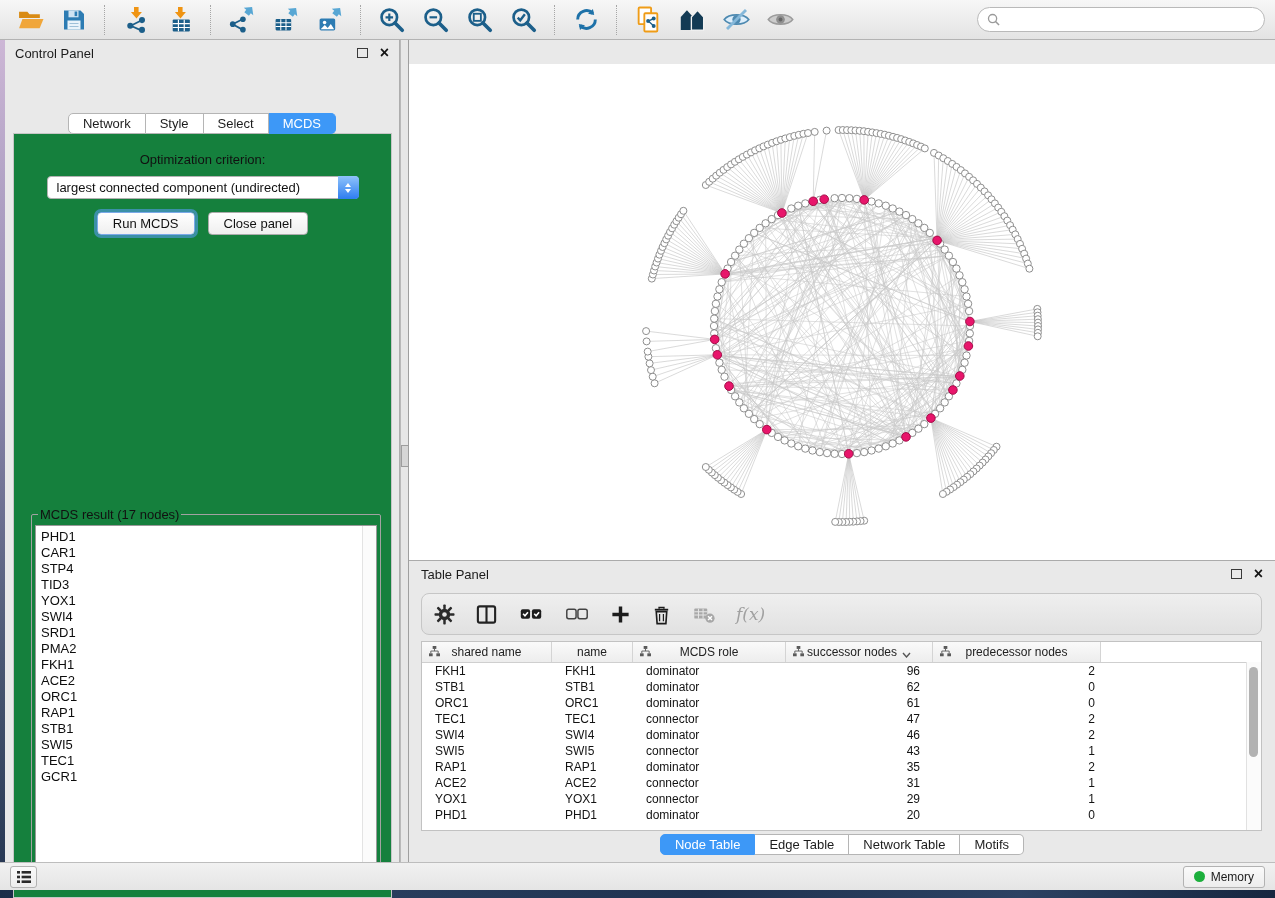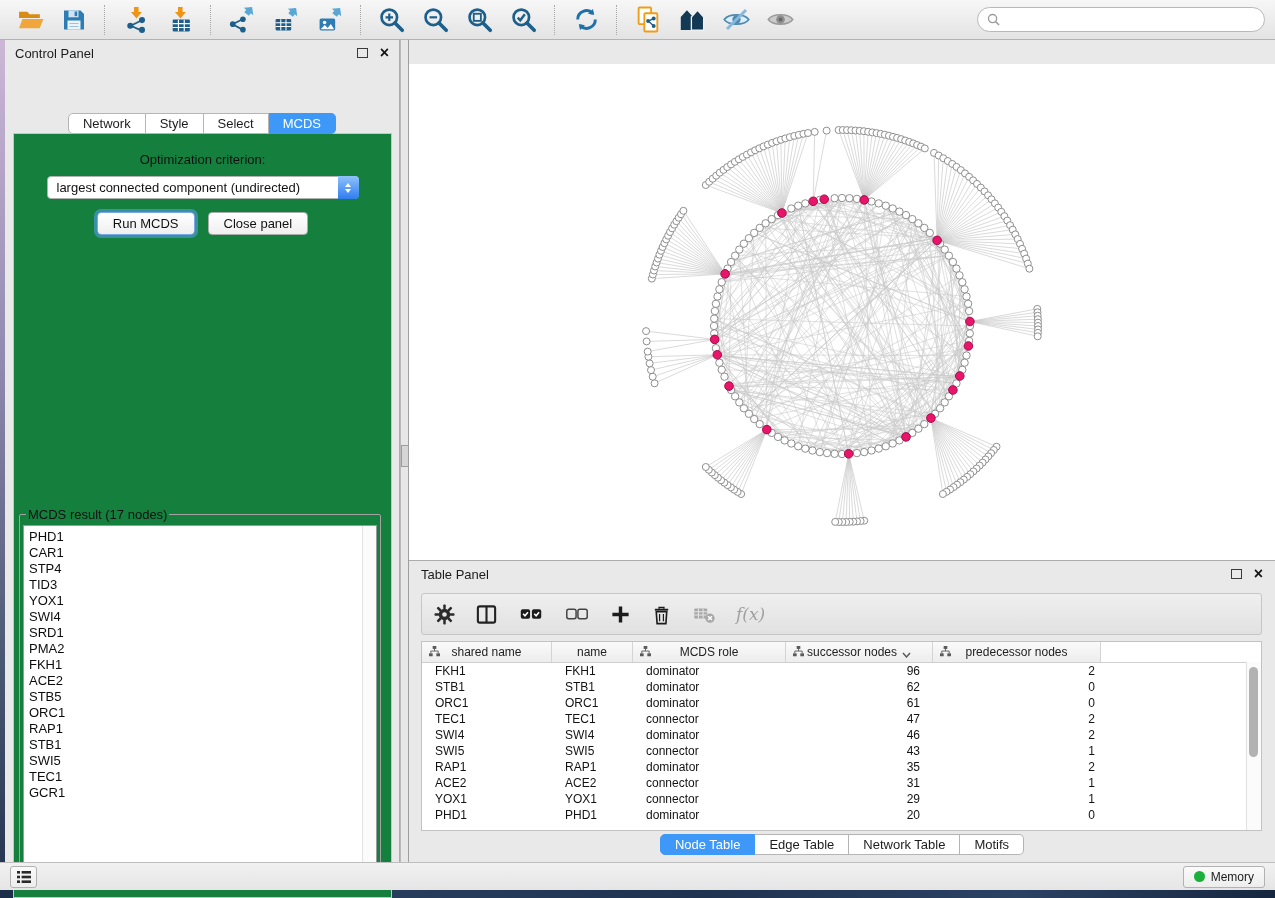--- a/index.html
+++ b/index.html
@@ -50,21 +50,21 @@
     justify-content:center;gap:2px;}
   .stepper .up{width:0;height:0;border-left:3.6px solid transparent;border-right:3.6px solid transparent;
     border-bottom:4.4px solid #fff;}
   .stepper .dn{width:0;height:0;border-left:3.6px solid transparent;border-right:3.6px solid transparent;
     border-top:4.4px solid #fff;}
   .btn-row{margin-top:13px;display:flex;justify-content:center;gap:13px;}
   .mac-btn{height:23px;padding:0 15px;background:linear-gradient(#ffffff,#efefef);
     border:1px solid #ababab;border-radius:4px;font-size:13px;color:#111;
     font-family:"Liberation Sans",sans-serif;}
   .mac-btn.focused{box-shadow:0 0 0 3px rgba(91,156,255,.55);border-color:#7aa9e8;}
-  fieldset.mcds{position:absolute;left:5px;right:10px;top:373px;height:366px;margin:0;
+  fieldset.mcds{position:absolute;left:17px;right:10px;top:373px;height:366px;margin:0;
     border:1px solid #a2a2a2;border-radius:2px;padding:3px;box-sizing:border-box;}
   fieldset.mcds legend{font-size:13px;color:#111;padding:0 2px;margin-left:3px;}
   .mcds-listwrap{position:relative;width:100%;height:100%;background:#fff;border:1px solid #999;
     box-sizing:border-box;overflow:hidden;padding-top:3px;}
   .mcds-item{font-size:13px;line-height:16px;padding-left:5px;color:#0d0d0d;}
   .mcds-sb{position:absolute;right:0;top:0;bottom:0;width:13px;background:#fbfbfb;border-left:1px solid #e3e3e3;}
 
   
   .v-split{position:absolute;left:400px;top:40px;width:9px;height:822px;background:#e7e7e7;
     border-left:1px solid #b9b9b9;border-right:1px solid #9f9f9f;box-sizing:border-box;}
@@ -80,21 +80,21 @@
   .light{width:13px;height:13px;border-radius:50%;box-shadow:inset 0 0 1px rgba(0,0,0,.35);}
   .title-text{margin:0 auto;font-size:13px;color:#1d1d1d;}
   .net-canvas{position:absolute;left:0;top:24px;width:866px;height:496px;background:#fff;overflow:hidden;}
   .net-canvas svg{display:block;}
 
   
   .table-panel{position:absolute;left:0;top:520px;width:866px;height:302px;background:#e9e9e9;
     border-top:1px solid #ababab;box-sizing:border-box;}
   .tp-head{height:26px;display:flex;align-items:center;padding:0 12px;font-size:13px;color:#1c1c1c;}
   .tp-toolbar{position:absolute;left:12px;top:32px;right:13px;height:42px;box-sizing:border-box;
-    background:linear-gradient(#efefef,#e1e1e1);border:1px solid #c6c6c6;border-radius:3px;
+    background:linear-gradient(#efefef,#e1e1e1);border:1px solid #c6c6c6;border-radius:8px;
     display:flex;align-items:center;padding:0 12px;gap:20px;}
   .ttb{background:none;border:none;padding:0;display:flex;align-items:center;justify-content:center;height:30px;}
   .fx-label{font-family:"DejaVu Serif",serif;font-style:italic;font-size:17px;color:#a0a0a0;}
   .tbl-wrap{position:absolute;left:12px;top:80px;right:13px;height:190px;background:#fff;
     border:1px solid #c2c2c2;box-sizing:border-box;overflow:hidden;}
   .tbl-header{display:flex;height:20px;border-bottom:1px solid #cfcfcf;}
   .th{position:relative;display:flex;align-items:center;justify-content:center;gap:5px;font-size:12px;
     color:#222;border-right:1px solid #d4d4d4;box-sizing:border-box;flex:0 0 auto;
     background:linear-gradient(#fafafa,#ededed);}
   .th .tree{position:absolute;left:7px;top:4px;}
@@ -296,21 +296,20 @@
             <div class="mcds-item">PHD1</div>
             <div class="mcds-item">CAR1</div>
             <div class="mcds-item">STP4</div>
             <div class="mcds-item">TID3</div>
             <div class="mcds-item">YOX1</div>
             <div class="mcds-item">SWI4</div>
             <div class="mcds-item">SRD1</div>
             <div class="mcds-item">PMA2</div>
             <div class="mcds-item">FKH1</div>
             <div class="mcds-item">ACE2</div>
-            <div class="mcds-item">STB5</div>
             <div class="mcds-item">ORC1</div>
             <div class="mcds-item">RAP1</div>
             <div class="mcds-item">STB1</div>
             <div class="mcds-item">SWI5</div>
             <div class="mcds-item">TEC1</div>
             <div class="mcds-item">GCR1</div>
           </div>
         <div class="mcds-sb"></div>
       </div>
     </fieldset>

